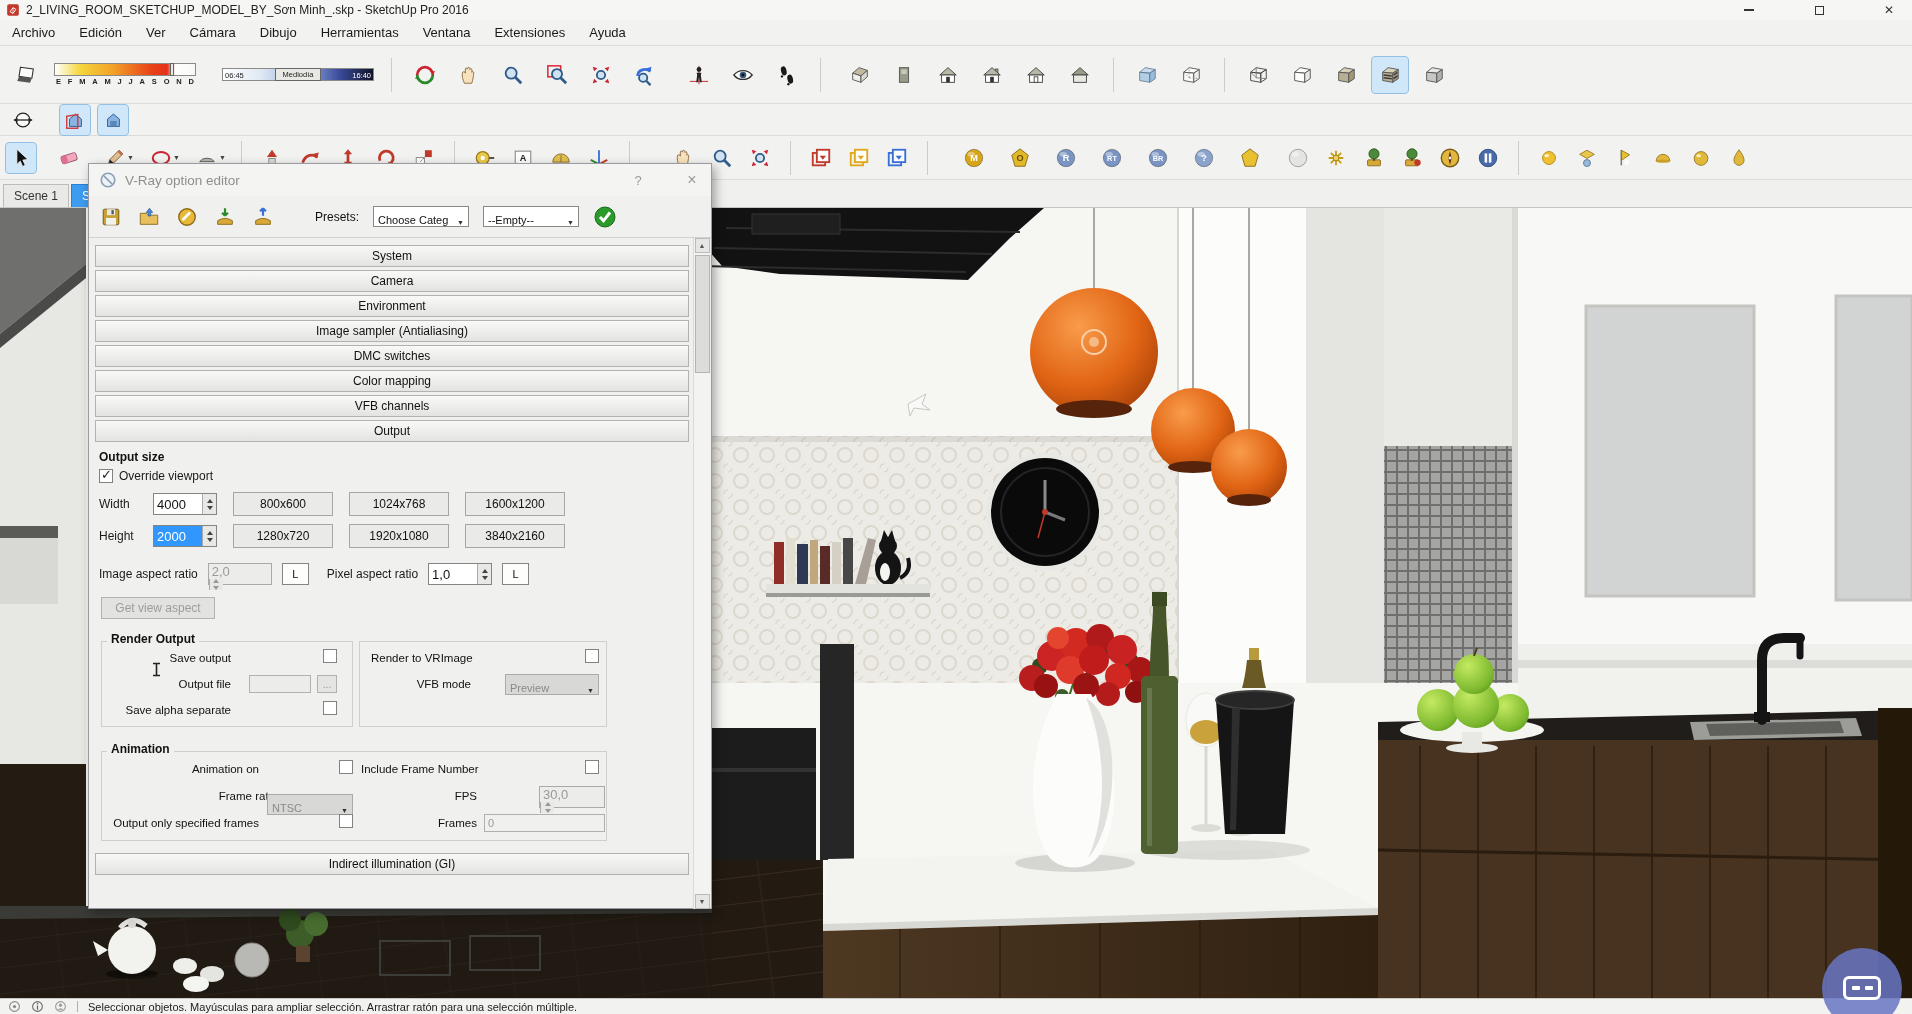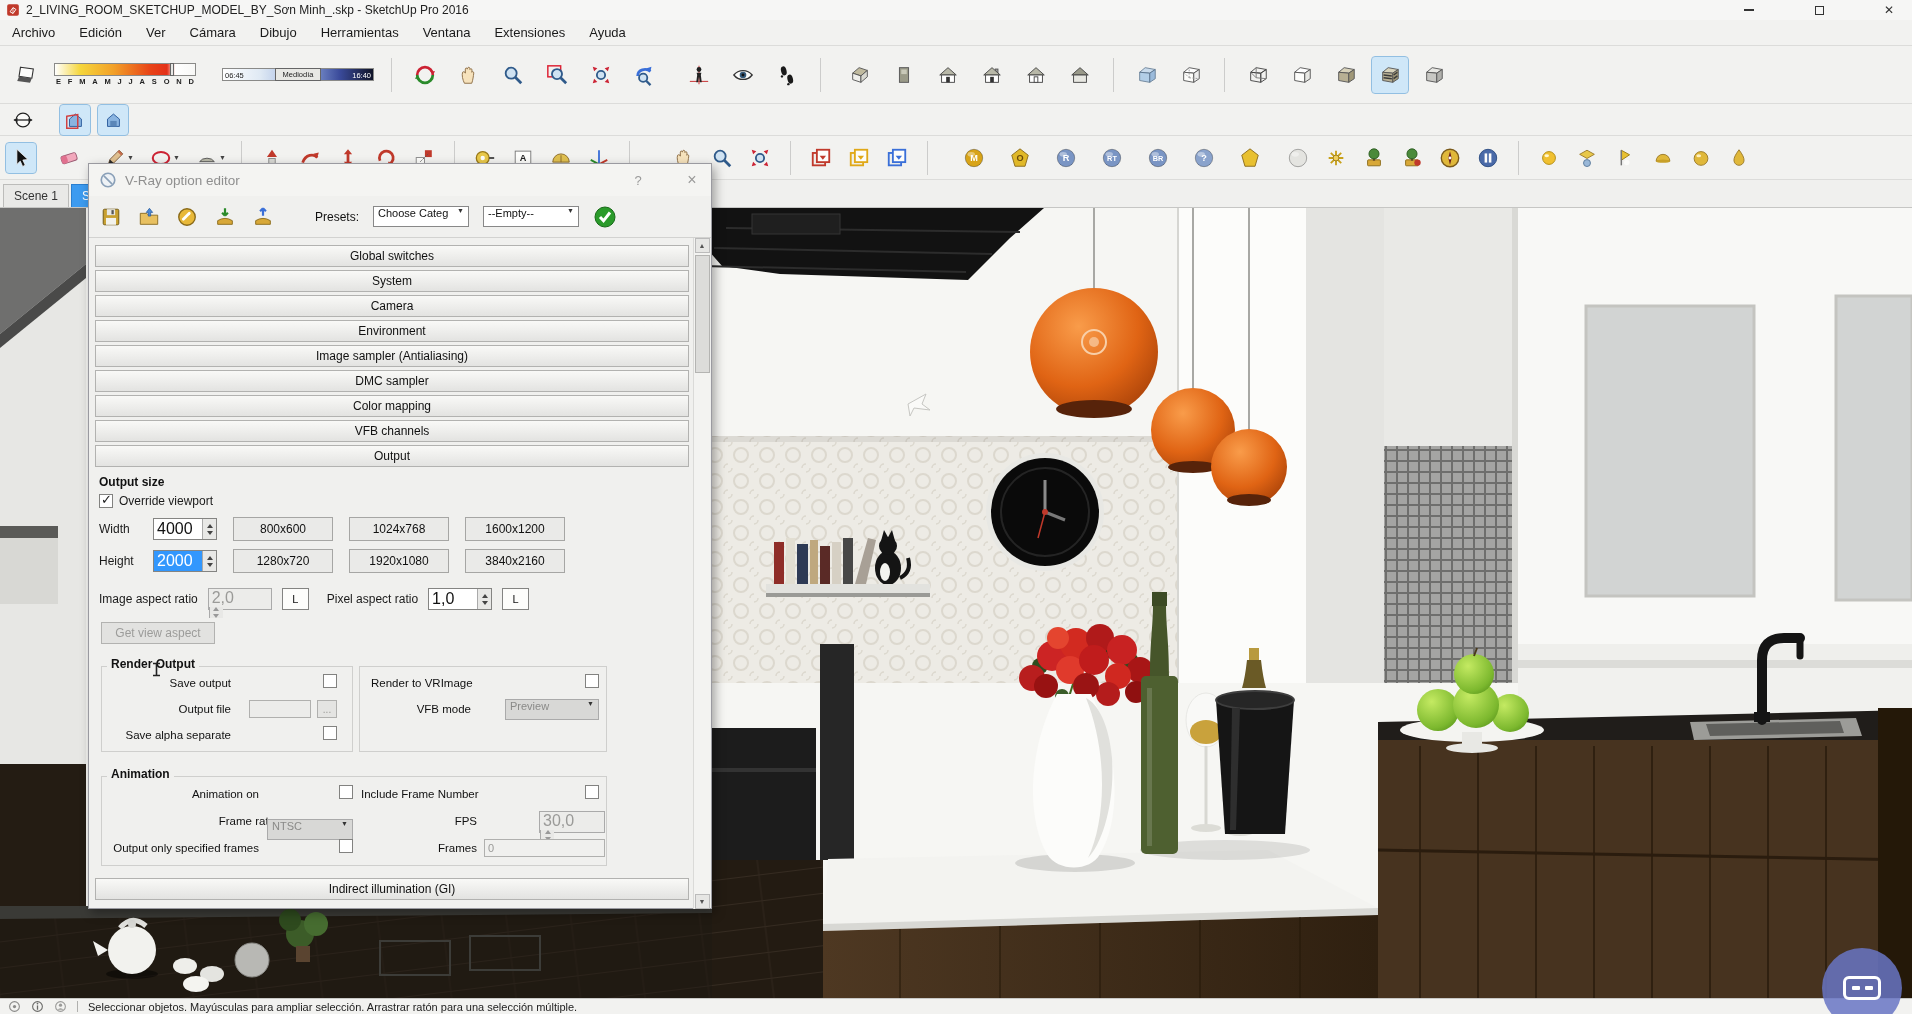--- a/index.html
+++ b/index.html
@@ -54,39 +54,39 @@
   .sdiv{width:1px;height:11px;background:#b0b0ae;}
 
   
   .dialog{position:absolute;left:88px;top:163px;width:624px;height:746px;background:#f0f0ee;border:1px solid #9a9aa0;box-shadow:3px 4px 10px rgba(0,0,0,.35);z-index:20;font-size:12px;}
   .dtitle{height:32px;display:flex;align-items:center;padding:0 10px;color:#8f8f8f;font-size:13.5px;gap:8px;background:#f4f4f2;}
   .dtitle .grow{flex:1;}
   .dhelp,.dclose{color:#9a9a9a;font-size:13px;width:18px;text-align:center;}
   .dtoolbar{height:42px;display:flex;align-items:center;gap:14px;padding:0 10px;border-bottom:1px solid #d2d2d0;}
   .dico{width:24px;height:24px;display:flex;align-items:center;justify-content:center;}
   .dpresets{font-size:12px;color:#111;margin-left:26px;}
-  .dsel{height:21px;border:1px solid #888;background:#fff;display:flex;align-items:flex-start;padding:0 4px;font-size:11px;gap:4px;color:#111;}
+  .dsel{height:21px;border:1px solid #888;background:#fff;display:flex;align-items:flex-end;padding:0 4px;font-size:11px;gap:4px;color:#111;}
   .dsel .car{margin-left:auto;font-size:7px;color:#333;}
   .dsel.dis{background:#d8d8d6;color:#8a8a88;border-color:#aaa;}
   .dbody{position:relative;padding:4px 22px 0 6px;height:672px;}
   .sect{height:22px;margin:3px 0;background:linear-gradient(#f9f9f7,#e3e3e1);border:1px solid #b2b2b0;display:flex;align-items:center;justify-content:center;font-size:12px;color:#111;}
   .dscroll{position:absolute;right:1px;top:0;bottom:1px;width:17px;background:#f3f3f1;border-left:1px solid #dadad8;display:flex;flex-direction:column;align-items:center;}
   .sa{width:15px;height:15px;background:#e6e6e4;border:1px solid #bbb;font-size:7px;color:#555;display:flex;align-items:center;justify-content:center;}
   .sa.dn{margin-top:auto;}
   .sthumb{width:15px;height:118px;background:#dcdcda;border:1px solid #b4b4b2;margin-top:2px;}
   .grp-title{font-weight:bold;font-size:12px;margin:8px 0 3px 4px;color:#111;}
   .chkrow{display:flex;align-items:center;gap:6px;margin-left:4px;height:18px;}
   .cb{width:14px;height:14px;background:#fff;border:1px solid #828280;position:relative;flex:0 0 auto;}
   .cb.on::after{content:"✓";position:absolute;top:-3px;left:1px;font-size:13px;color:#1a1a1a;}
   .sizerow{display:flex;align-items:center;gap:16px;margin:6px 0 0 4px;height:26px;}
   .flab{font-size:12px;}
   .flab2{font-size:12px;}
   .spin{display:flex;border:1px solid #848482;background:#fff;height:22px;width:64px;align-items:stretch;}
   .spin.dis{background:#ececea;border-color:#aaa;flex-direction:column;}
-  .sval{width:48px;border:none;outline:none;font-size:16px;font-family:"Liberation Sans",sans-serif;padding:0 3px;background:transparent;color:#111;}
+  .sval{width:48px;border:none;outline:none;font-size:13px;font-family:"Liberation Sans",sans-serif;padding:0 3px;background:transparent;color:#111;}
   .sval.dis{color:#9a9a98;}
   .sval.selblue{background:#3297fd;color:#fff;}
   .sparr{width:14px;border-left:1px solid #aaa;display:flex;flex-direction:column;align-items:center;justify-content:center;gap:3px;background:#e8e8e6;}
   .sparr .up{width:0;height:0;border-left:3.5px solid transparent;border-right:3.5px solid transparent;border-bottom:4px solid #444;}
   .sparr .dn{width:0;height:0;border-left:3.5px solid transparent;border-right:3.5px solid transparent;border-top:4px solid #444;}
   .spin.dis .up{border-bottom-color:#999;}
   .spin.dis .dn{border-top-color:#999;}
   .szbtns{display:flex;gap:16px;}
   .szbtn{width:100px;height:24px;background:#eaeae8;border:1px solid #a6a6a4;display:flex;align-items:center;justify-content:center;font-size:12px;color:#111;}
   .lbtn{width:27px;height:22px;background:#fdfdfb;border:1px solid #848482;display:flex;align-items:center;justify-content:center;font-size:11px;color:#111;}
@@ -962,26 +962,25 @@
     <div class="dico">
       <svg width="24" height="24" viewBox="0 0 24 24">
         <circle cx="12" cy="12" r="10" fill="#2a9a2a" stroke="#186a18"></circle>
         <path d="M7 12 l3.5 3.8 L17 7.5" stroke="#fff" stroke-width="3" fill="none"></path>
       </svg>
     </div>
   </div>
 
   <div class="dbody">
     <div>
-        <div class="sect">Global switches</div>
         <div class="sect">System</div>
         <div class="sect">Camera</div>
         <div class="sect">Environment</div>
         <div class="sect">Image sampler (Antialiasing)</div>
-        <div class="sect">DMC sampler</div>
+        <div class="sect">DMC switches</div>
         <div class="sect">Color mapping</div>
         <div class="sect">VFB channels</div>
         <div class="sect">Output</div>
       </div>
 
     <div class="grp-title">Output size</div>
     <div class="chkrow">
       <div class="cb on"></div>
       <span>Override viewport</span>
     </div>

